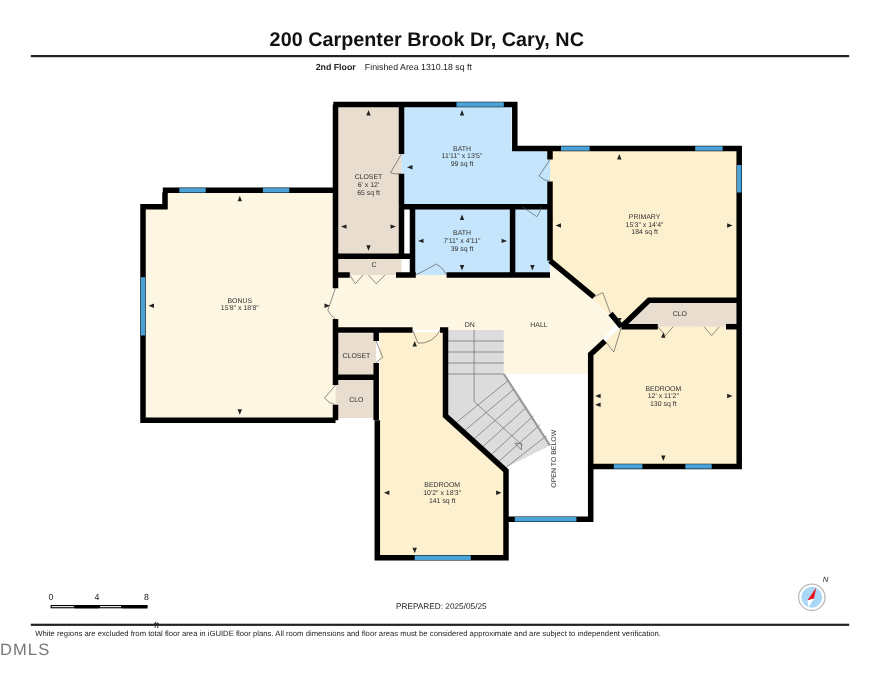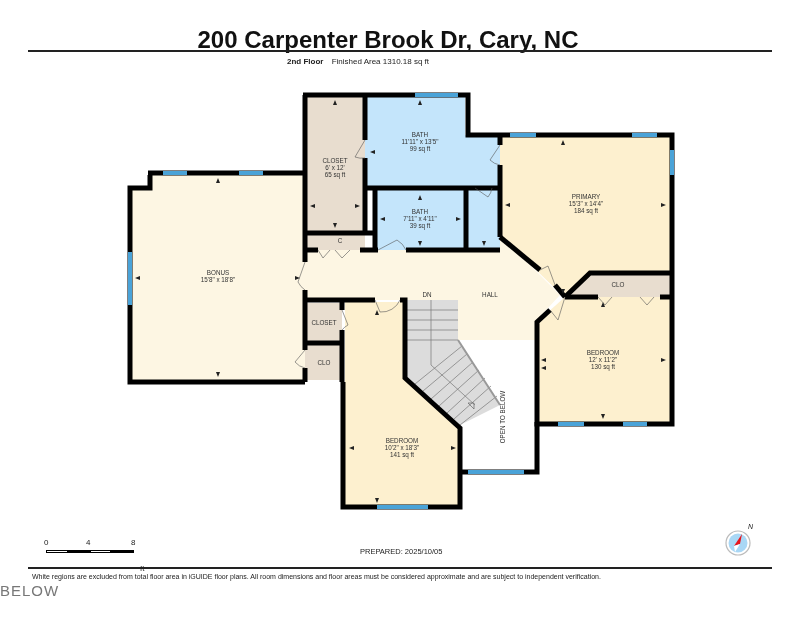--- a/index.html
+++ b/index.html
@@ -1,17 +1,17 @@
 <!DOCTYPE html>
 <html><head>
   <meta charset="utf-8">
   <style>
     html, body { margin: 0; padding: 0; background: #ffffff; }
     body { width: 800px; height: 618px; position: relative; overflow: hidden; font-family: "Liberation Sans", sans-serif; }
-    .title { position: absolute; left: 0; width: 776px; top: 26px; text-align: center; font-size: 24px; font-weight: bold; color: #111; }
+    .title { position: absolute; left: 0; width: 776px; top: 26px; text-align: center; font-size: 18px; font-weight: bold; color: #111; }
     .rule-top { position: absolute; left: 28px; width: 744px; top: 50px; height: 2px; background: #222; }
     .subtitle { position: absolute; left: 0; width: 716px; top: 57px; text-align: center; font-size: 8px; color: #222; }
     .subtitle .floor { font-weight: bold; margin-right: 6px; }
     .plan { position: absolute; left: 0; top: 0; }
     .rl { font-family: "Liberation Sans", sans-serif; font-size: 6.3px; fill: #333; text-anchor: middle; }
     .scale { position: absolute; left: 44px; top: 538px; width: 110px; height: 22px; }
     .scale .t { position: absolute; top: 0; font-size: 8px; color: #222; }
     .scale .bar { position: absolute; top: 12px; height: 3px; border: 1px solid #000; box-sizing: border-box; }
     .scale .ft { position: absolute; left: 96px; top: 10px; font-size: 8px; color: #222; margin-top: 16px; }
     .prepared { position: absolute; left: 360px; top: 547px; font-size: 7.5px; color: #222; }
@@ -230,25 +230,25 @@
   <span class="t" style="left:0px;">0</span>
   <span class="t" style="left:42px;">4</span>
   <span class="t" style="left:87px;">8</span>
   <div class="bar" style="left:2px; width:22px; background:#fff;"></div>
   <div class="bar" style="left:24px; width:22px; background:#000;"></div>
   <div class="bar" style="left:46px; width:21px; background:#fff;"></div>
   <div class="bar" style="left:67px; width:23px; background:#000;"></div>
   <span class="ft">ft</span>
 </div>
 
-<div class="prepared">PREPARED: 2025/10/05</div>
+<div class="prepared">PREPARED: 2025/05/25</div>
 
 <svg class="compass" viewBox="0 0 36 36" xmlns="http://www.w3.org/2000/svg">
   <circle cx="16" cy="21" r="12" fill="#ffffff" stroke="#bbbbbb" stroke-width="1.2"></circle>
   <circle cx="16" cy="21" r="9.5" fill="#a9d7f5"></circle>
   <polygon points="20,12 12,24 18,22" fill="#e8141b"></polygon>
   <polygon points="12,24 18,22 13,30" fill="#ffffff"></polygon>
   <text x="26" y="7" font-size="7" font-style="italic" fill="#222" font-family="Liberation Sans, sans-serif">N</text>
 </svg>
 
 <div class="rule-bot"></div>
 <div class="disclaimer">White regions are excluded from total floor area in iGUIDE floor plans. All room dimensions and floor areas must be considered approximate and are subject to independent verification.</div>
-<div class="mls">BELOW</div>
+<div class="mls">DMLS</div>
 
 </body></html>

